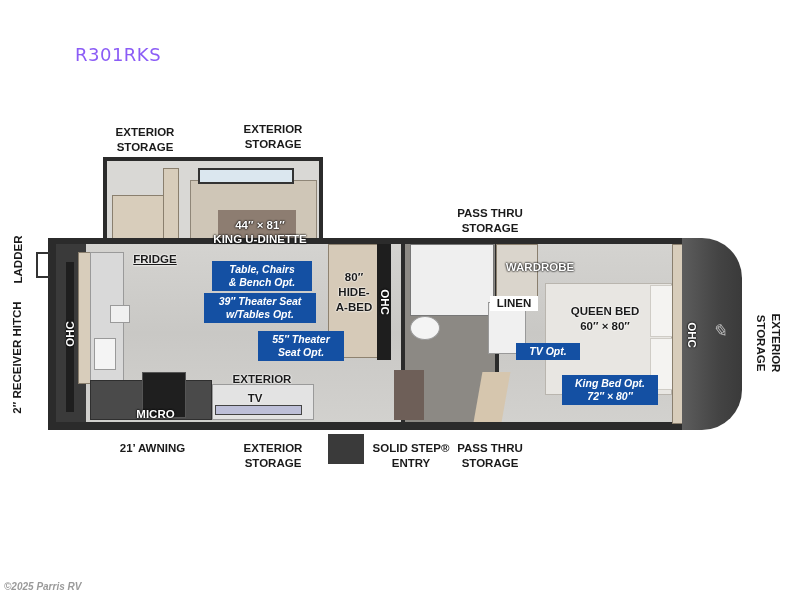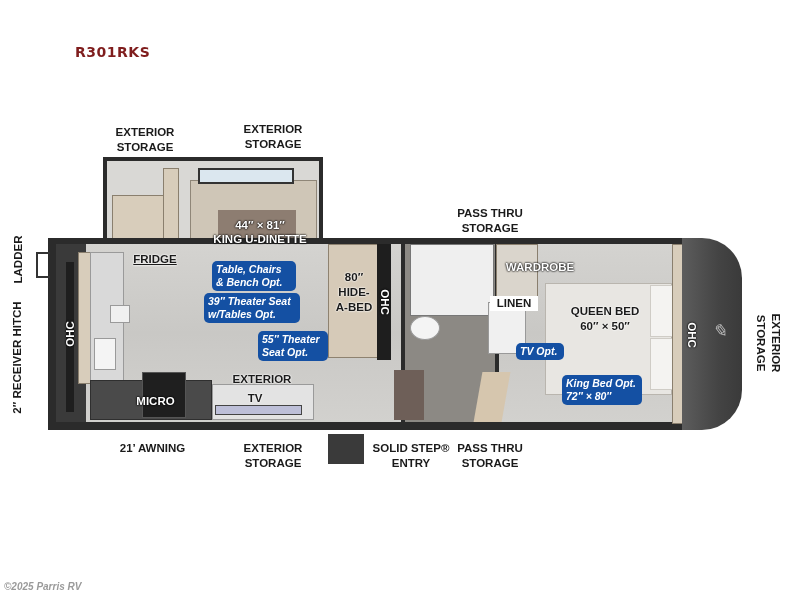--- a/index.html
+++ b/index.html
@@ -1,24 +1,24 @@
 <!DOCTYPE html>
 <html><head>
 <meta charset="utf-8">
 <style>
   html,body{margin:0;padding:0;}
   body{width:800px;height:600px;background:#ffffff;position:relative;overflow:hidden;font-family:"Liberation Sans",sans-serif;}
   .abs{position:absolute;}
-  .model{left:75px;top:44px;font-family:"DejaVu Sans",sans-serif;font-size:14px;color:#7f1d1d;letter-spacing:0.5px;font-weight:bold;}
+  .model{left:75px;top:44px;font-family:"DejaVu Sans",sans-serif;font-size:18px;color:#8b5cf6;letter-spacing:0.5px;}
   .lbl{font-weight:bold;font-size:11.5px;color:#1a1a1a;text-align:center;line-height:15px;text-transform:uppercase;}
   .lbl-w{font-weight:bold;font-size:11.5px;color:#fff;text-align:center;line-height:14px;text-shadow:0 0 2px #000,0 0 2px #000;}
   .lbl-d{font-weight:bold;font-size:11.5px;color:#1a1a1a;text-align:center;line-height:15px;text-shadow:0 0 2px #fff,0 0 2px #fff;}
   .vert{transform:rotate(-90deg);transform-origin:center center;white-space:nowrap;}
   .vert-cw{transform:rotate(90deg);transform-origin:center center;white-space:nowrap;}
-  .badge{background:#1450a3;color:#fff;font-weight:bold;font-style:italic;font-size:10.5px;line-height:13px;text-align:left;padding:2px 4px;border-radius:5px;}
+  .badge{background:#1450a3;color:#fff;font-weight:bold;font-style:italic;font-size:10.5px;line-height:13px;text-align:center;padding:2px 12px;border-radius:0;}
   .footer{left:4px;bottom:8px;font-weight:bold;font-style:italic;font-size:10px;color:#9a9a9a;}
   
   .wall{background:#2b2b2b;}
   .floor{background:linear-gradient(180deg,#d4d3d0 0%,#c9c8c5 50%,#d2d1ce 100%);}
   .floor-dark{background:#8d8b87;}
   .cab{background:#d8cdbb;border:1px solid #8a7f6e;}
   .counter{background:#e4e4e4;border:1px solid #9a9a9a;}
   .bed{background:#e8e6e2;border:1px solid #b9b5ae;}
   .pillow{background:#f4f3f1;border:1px solid #cfccc6;}
   .cap{background:linear-gradient(90deg,#5d5d5d,#444 60%,#3a3a3a);border-radius:0 40px 40px 0;}
@@ -97,31 +97,31 @@
 STORAGE</div>
 <div class="abs lbl" style="left:366px;top:441px;width:90px;white-space:pre-line;">SOLID STEP®
 ENTRY</div>
 <div class="abs lbl" style="left:445px;top:441px;width:90px;white-space:pre-line;">PASS THRU
 STORAGE</div>
 
 <div class="abs lbl-w" style="left:205px;top:218px;width:110px;">44″ × 81″</div>
 <div class="abs lbl-w" style="left:195px;top:232px;width:130px;">KING U-DINETTE</div>
 <div class="abs lbl-d" style="left:125px;top:252px;width:60px;text-decoration:underline;">FRIDGE</div>
 <div class="abs lbl-w vert" style="left:50px;top:327px;width:40px;">OHC</div>
-<div class="abs lbl-w" style="left:128px;top:394px;width:55px;">MICRO</div>
+<div class="abs lbl-w" style="left:128px;top:407px;width:55px;">MICRO</div>
 <div class="abs lbl-d" style="left:222px;top:372px;width:80px;">EXTERIOR</div>
 <div class="abs lbl-d" style="left:240px;top:391px;width:30px;">TV</div>
 <div class="abs lbl-d" style="left:330px;top:270px;width:48px;white-space:pre-line;">80″
 HIDE-
 A-BED</div>
 <div class="abs lbl-w vert-cw" style="left:365px;top:295px;width:40px;">OHC</div>
 <div class="abs lbl-w" style="left:500px;top:260px;width:80px;">WARDROBE</div>
 <div class="abs lbl-d" style="left:490px;top:296px;width:48px;background:#fff;">LINEN</div>
 <div class="abs lbl-d" style="left:555px;top:304px;width:100px;white-space:pre-line;">QUEEN BED
-60″ × 50″</div>
+60″ × 80″</div>
 <div class="abs lbl-w vert-cw" style="left:672px;top:328px;width:40px;">OHC</div>
 
 <div class="abs badge" style="left:212px;top:261px;width:76px;white-space:pre-line;">Table, Chairs
 &amp; Bench Opt.</div>
 <div class="abs badge" style="left:204px;top:293px;width:88px;white-space:pre-line;">39″ Theater Seat
 w/Tables Opt.</div>
 <div class="abs badge" style="left:258px;top:331px;width:62px;white-space:pre-line;">55″ Theater
 Seat Opt.</div>
 <div class="abs badge" style="left:516px;top:343px;width:40px;">TV Opt.</div>
 <div class="abs badge" style="left:562px;top:375px;width:72px;white-space:pre-line;">King Bed Opt.

